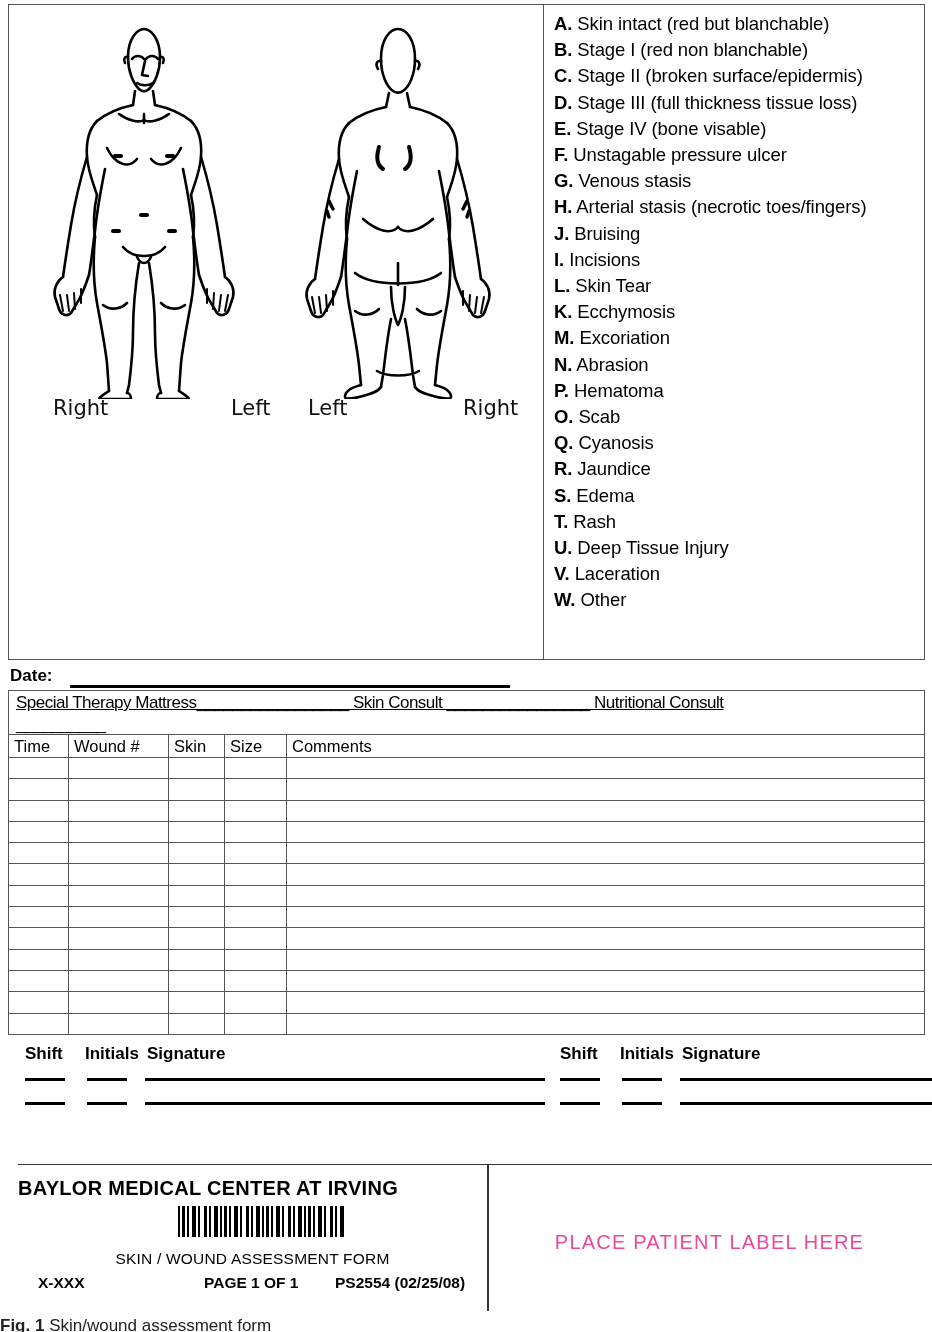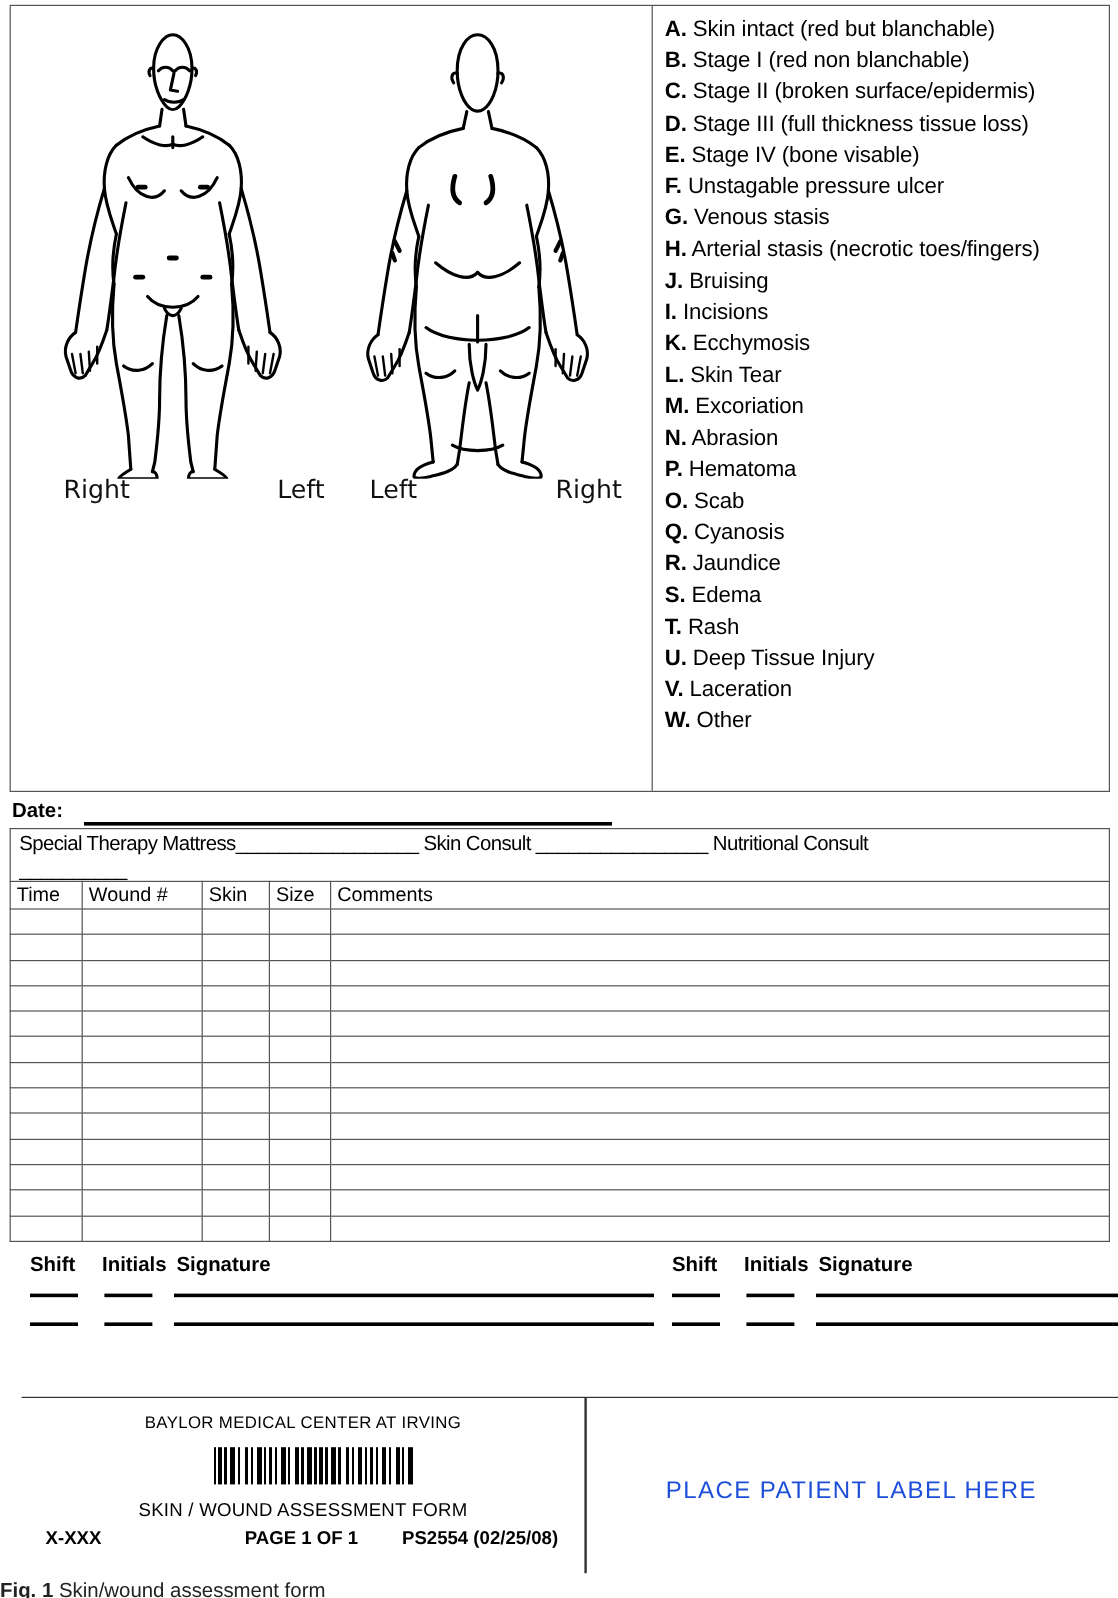--- a/index.html
+++ b/index.html
@@ -109,21 +109,21 @@
     border-bottom: none;
     box-sizing: border-box;
   }
   #consult-line {
     position: absolute;
     left: 7px;
     top: 2px;
     font-size: 17px;
     white-space: nowrap;
   }
-  .fill-blank { letter-spacing: -0.5px; }
+  .fill-blank { letter-spacing: -0.5px; text-decoration: underline; }
   #consult-trailing-blank {
     position: absolute;
     left: 7px;
     top: 24px;
     font-size: 17px;
     letter-spacing: -0.5px;
   }
 
   
   #wound-table {
@@ -141,21 +141,21 @@
     font-size: 16.5px;
     font-weight: normal;
     text-align: left;
     vertical-align: middle;
     box-sizing: border-box;
   }
   #wound-table th { height: 23px; }
   .col-time     { width: 60px; }
   .col-wound    { width: 100px; }
   .col-type     { width: 56px; }
-  .col-size     { width: 51px; margin-left: 20px; }
+  .col-size     { width: 62px; margin-left: 20px; }
   .col-comments { width: auto; }
 
   
   #signature-block {
     position: absolute;
     left: 0;
     top: 1044px;
     width: 932px;
     height: 86px;
     margin-left: 11px;
@@ -211,23 +211,22 @@
     left: 0;
     top: 0;
     width: 469px;
     height: 146px;
   }
   #hospital-name {
     position: absolute;
     left: 0;
     top: 12px;
     width: 469px;
-    text-align: center;
-    font-size: 14px;
-    font-weight: normal;
+    font-size: 20px;
+    font-weight: bold;
     letter-spacing: 0.3px;
   }
   #barcode {
     position: absolute;
     left: 160px;
     top: 41px;
     width: 167px;
     height: 31px;
     background-image: repeating-linear-gradient(
       to right,
@@ -271,21 +270,21 @@
     width: 445px;
     height: 146px;
   }
   #patient-label-text {
     position: absolute;
     left: 0;
     top: 66px;
     width: 445px;
     text-align: center;
     font-size: 20px;
-    color: #1d4ed8;
+    color: #ec4899;
     letter-spacing: 1.2px;
   }
 
   
   #figure-caption {
     position: absolute;
     left: 0;
     top: 1316px;
     width: 932px;
     font-size: 17px;
@@ -460,22 +459,22 @@
   <div class="legend-row"><span class="legend-key">A.</span><span> Skin intact (red but blanchable)</span></div>
       <div class="legend-row"><span class="legend-key">B.</span><span> Stage I (red non blanchable)</span></div>
       <div class="legend-row"><span class="legend-key">C.</span><span> Stage II (broken surface/epidermis)</span></div>
       <div class="legend-row"><span class="legend-key">D.</span><span> Stage III (full thickness tissue loss)</span></div>
       <div class="legend-row"><span class="legend-key">E.</span><span> Stage IV (bone visable)</span></div>
       <div class="legend-row"><span class="legend-key">F.</span><span> Unstagable pressure ulcer</span></div>
       <div class="legend-row"><span class="legend-key">G.</span><span> Venous stasis</span></div>
       <div class="legend-row"><span class="legend-key">H.</span><span> Arterial stasis (necrotic toes/fingers)</span></div>
       <div class="legend-row"><span class="legend-key">J.</span><span> Bruising</span></div>
       <div class="legend-row"><span class="legend-key">I.</span><span> Incisions</span></div>
+      <div class="legend-row"><span class="legend-key">L.</span><span> Skin Tear</span></div>
       <div class="legend-row"><span class="legend-key">K.</span><span> Ecchymosis</span></div>
-      <div class="legend-row"><span class="legend-key">L.</span><span> Skin Tear</span></div>
       <div class="legend-row"><span class="legend-key">M.</span><span> Excoriation</span></div>
       <div class="legend-row"><span class="legend-key">N.</span><span> Abrasion</span></div>
       <div class="legend-row"><span class="legend-key">P.</span><span> Hematoma</span></div>
       <div class="legend-row"><span class="legend-key">O.</span><span> Scab</span></div>
       <div class="legend-row"><span class="legend-key">Q.</span><span> Cyanosis</span></div>
       <div class="legend-row"><span class="legend-key">R.</span><span> Jaundice</span></div>
       <div class="legend-row"><span class="legend-key">S.</span><span> Edema</span></div>
       <div class="legend-row"><span class="legend-key">T.</span><span> Rash</span></div>
       <div class="legend-row"><span class="legend-key">U.</span><span> Deep Tissue Injury</span></div>
       <div class="legend-row"><span class="legend-key">V.</span><span> Laceration</span></div>

